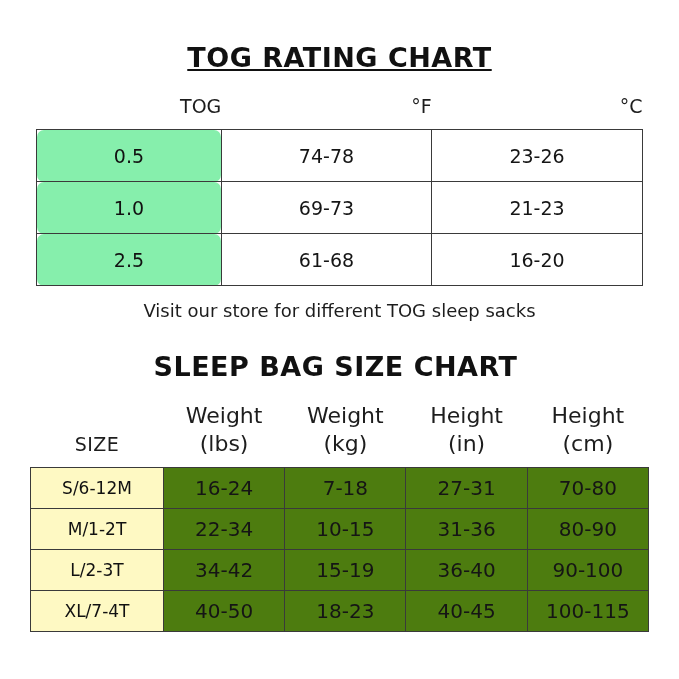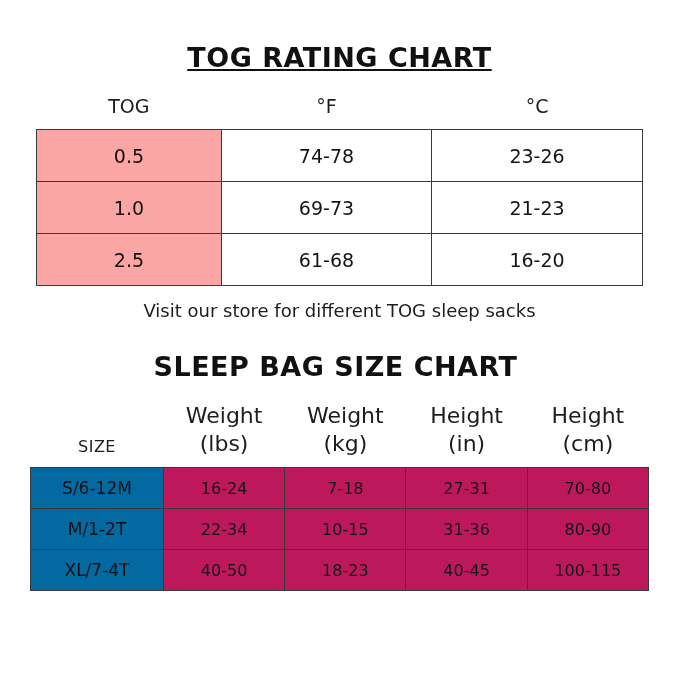--- a/index.html
+++ b/index.html
@@ -42,35 +42,36 @@
   }
   table.tog col.c-tog { width: 30.5%; }
   table.tog col.c-f   { width: 34.7%; }
   table.tog col.c-c   { width: 34.8%; }
 
   table.tog thead th {
     font-size: 19px;
     font-weight: normal;
     color: #1d1d1d;
     padding: 0 0 12px 0;
-    text-align: center;
+    text-align: right;
     border: none;
     background: #ffffff;
   }
   table.tog tbody td {
     height: 49px;
     text-align: center;
     font-size: 19px;
     border: 1px solid #3a3a3a;
     color: #151515;
     background: #ffffff;
   }
   table.tog tbody td.label {
-    background: #fca5a5;
-    color: #111111;
+    background: #86efac;
+    color: #111111;
+    border-radius: 7px;
   }
   table.tog tbody tr.row-sep td {
     border-top-color: #d8d8d8;
   }
 
   .store-note {
     text-align: center;
     font-size: 18px;
     color: #1d1d1d;
     margin: 14px 0 0 0;
@@ -102,33 +103,33 @@
     font-size: 22px;
     color: #1d1d1d;
     padding: 0 0 10px 0;
     border: none;
     background: #ffffff;
     text-align: center;
     line-height: 1.25;
     vertical-align: bottom;
   }
   table.size thead th.size-head {
-    font-size: 16px;
+    font-size: 19px;
     letter-spacing: 0.5px;
   }
   table.size tbody td {
     height: 38px;
     border: 1px solid #3a3a3a;
     text-align: center;
-    font-size: 16px;
+    font-size: 20px;
     color: #151515;
-    background: #be185d;
+    background: #4d7c0f;
   }
   table.size tbody td.label {
-    background: #0369a1;
+    background: #fef9c3;
     color: #111111;
     font-size: 17px;
   }
   .hdr-l1 { display: block; }
   .hdr-l2 { display: block; }
 </style>
 </head>
 <body>
 
 <div class="page">
@@ -214,20 +215,27 @@
           <td>70-80</td>
         </tr>
         <tr>
           <td class="label">M/1-2T</td>
           <td>22-34</td>
           <td>10-15</td>
           <td>31-36</td>
           <td>80-90</td>
         </tr>
         <tr>
+          <td class="label">L/2-3T</td>
+          <td>34-42</td>
+          <td>15-19</td>
+          <td>36-40</td>
+          <td>90-100</td>
+        </tr>
+        <tr>
           <td class="label">XL/7-4T</td>
           <td>40-50</td>
           <td>18-23</td>
           <td>40-45</td>
           <td>100-115</td>
         </tr>
       </tbody>
     </table>
   </div>
 

